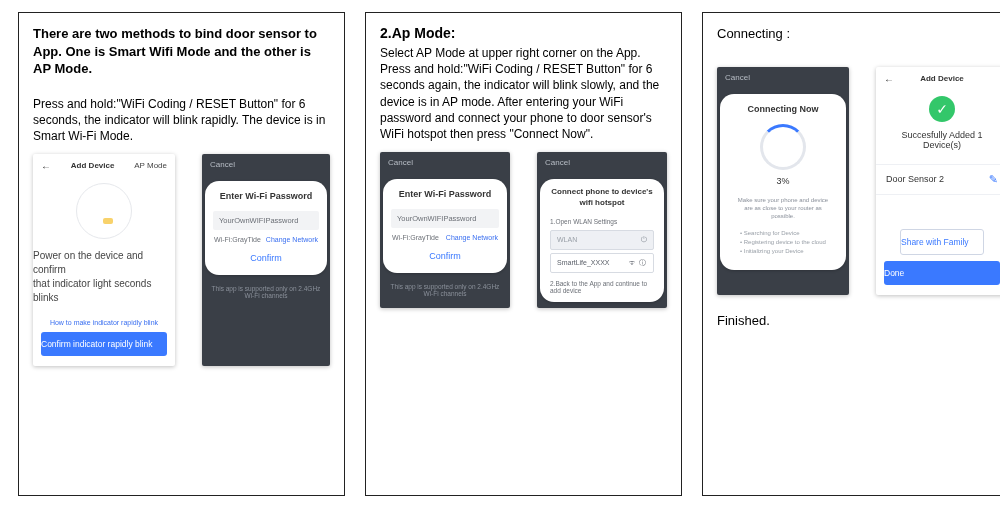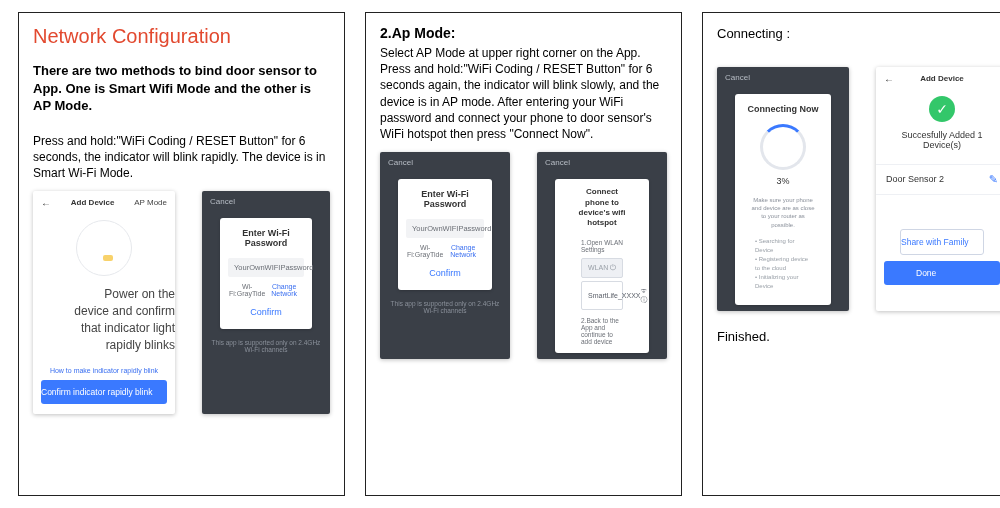--- a/index.html
+++ b/index.html
@@ -51,21 +51,21 @@
     color: #333;
     overflow: hidden;
   }
   .phone.dark { background:#3a3f47; color:#9aa0a8; }
   .phone .bar {
     display:flex; justify-content:space-between; align-items:center;
     padding:6px 8px; font-size:8px;
   }
   .phone .bar.dark { color:#b8bec6; }
   .phone .card {
-    background:#fff; color:#333; margin:6px 18px; border-radius:3px;
+    background:#fff; color:#333; margin:6px 3px; border-radius:14px;
     padding:10px 8px; text-align:center;
     box-shadow:0 1px 3px rgba(0,0,0,.2);
   }
   .phone .card .ctitle { font-weight:bold; font-size:9px; margin-bottom:10px; }
   .phone .input {
     background:#f2f3f5; border-radius:2px; padding:5px 6px; font-size:7.5px;
     color:#6b6f76; text-align:left; margin:4px 0;
   }
   .phone .row { display:flex; justify-content:space-between; font-size:7px; color:#6b6f76; padding:2px 1px 6px; }
   .phone .row .link { color:#3a6ff0; }
@@ -78,21 +78,21 @@
   .phone .back { font-size:10px; }
   
   .circle-ring {
     width:56px;height:56px;border:1px solid #e6e8ec;border-radius:50%;
     margin:6px auto 10px;position:relative;
   }
   .circle-ring::after{
     content:"";position:absolute;left:26px;top:34px;width:10px;height:6px;
     background:#f8d26b;border-radius:2px;
   }
-  .smalltxt { font-size:12px; color:#444; text-align:right; line-height:1.4;margin-left:40px; }
+  .smalltxt { font-size:10px; color:#444; text-align:left; line-height:1.4; }
   .linktxt { font-size:7px; color:#3a6ff0; text-align:center; margin:14px 0 6px; }
   
   .wrow {
     border:1px solid #d7dbe2;border-radius:2px;margin:3px 6px;padding:4px 6px;
     font-size:7px;color:#5a5f68;display:flex;justify-content:space-between;align-items:center;
     background:#fff;text-align:left;
   }
   .wrow.muted{background:#eef0f4;color:#9aa0a8;}
   .caret{font-size:8px;color:#9aa0a8;}
   
@@ -113,35 +113,34 @@
     padding:8px 10px;font-size:9px;border-top:1px solid #eef0f4;border-bottom:1px solid #eef0f4;
     margin-top:14px;text-align:left;
   }
   .pen{color:#3a79ff;font-size:11px;}
   .finished{font-size:13px;margin-top:18px;}
 </style>
 </head>
 <body>
 
 <div class="panel">
-  <div class="title-red">Network Configuration</div>
   <div class="intro">There are two methods to bind door sensor to App. One is Smart Wifi Mode and the other is AP Mode.</div>
   <div class="body">Press and hold:"WiFi Coding / RESET Button" for 6 seconds, the indicator will blink rapidly. The device is in Smart Wi-Fi Mode.</div>
 
   <div class="shots">
 
     <div class="phone" style="width:142px;">
       <div class="bar">
         <span class="back">←</span>
         <b>Add Device</b>
         <span style="color:#444;">AP Mode</span>
       </div>
       <div class="circle-ring"></div>
       <div class="smalltxt">Power on the device and confirm</div>
-      <div class="smalltxt">that indicator light rapidly blinks</div>
+      <div class="smalltxt">that indicator light seconds blinks</div>
       <div class="linktxt">How to make indicator rapidly blink</div>
       <div class="btn" style="margin:0 8px 10px;">Confirm indicator rapidly blink</div>
     </div>
 
     <div class="phone dark" style="width:128px;">
       <div class="bar dark">
           <span>Cancel</span>
           <span></span>
         </div>
       <div class="card">
@@ -179,21 +178,21 @@
         <div style="color:#3a79ff;font-size:9px;padding:4px 0 2px;">Confirm</div>
       </div>
       <div class="footnote">This app is supported only on 2.4GHz Wi-Fi channels</div>
     </div>
 
     <div class="phone dark" style="width:130px;">
       <div class="bar dark">
           <span>Cancel</span>
           <span></span>
         </div>
-      <div class="card" style="padding:8px 20px;">
+      <div class="card" style="padding:8px 4px;">
         <div class="ctitle" style="font-size:8px;line-height:1.3;">Connect phone to device's wifi hotspot</div>
         <div style="font-size:6.5px;color:#6b6f76;text-align:left;padding:0 6px 2px;">1.Open WLAN Settings</div>
         <div class="wrow muted">
           <span>WLAN</span>
             <span class="caret">⏻</span>
         </div>
         <div class="wrow">
           <span>SmartLife_XXXX</span>
           <span style="letter-spacing:1px;">ᯤ ⓘ</span>
         </div>
@@ -235,18 +234,18 @@
       <div class="okcircle">
           <span>✓</span>
         </div>
       <div style="font-size:9px;text-align:center;padding:0 6px;">Succesfully Added 1 Device(s)</div>
       <div class="devrow">
         <span>Door Sensor 2</span>
         <span class="pen">✎</span>
       </div>
       <div style="height:34px;"></div>
       <div class="btn outline" style="margin:0 24px 6px;">Share with Family</div>
-      <div class="btn" style="margin:0 8px 10px;padding-left:32px;">Done</div>
+      <div class="btn" style="margin:0 8px 10px;">Done</div>
     </div>
   </div>
 
   <div class="finished">Finished.</div>
 </div>
 
 </body></html>

